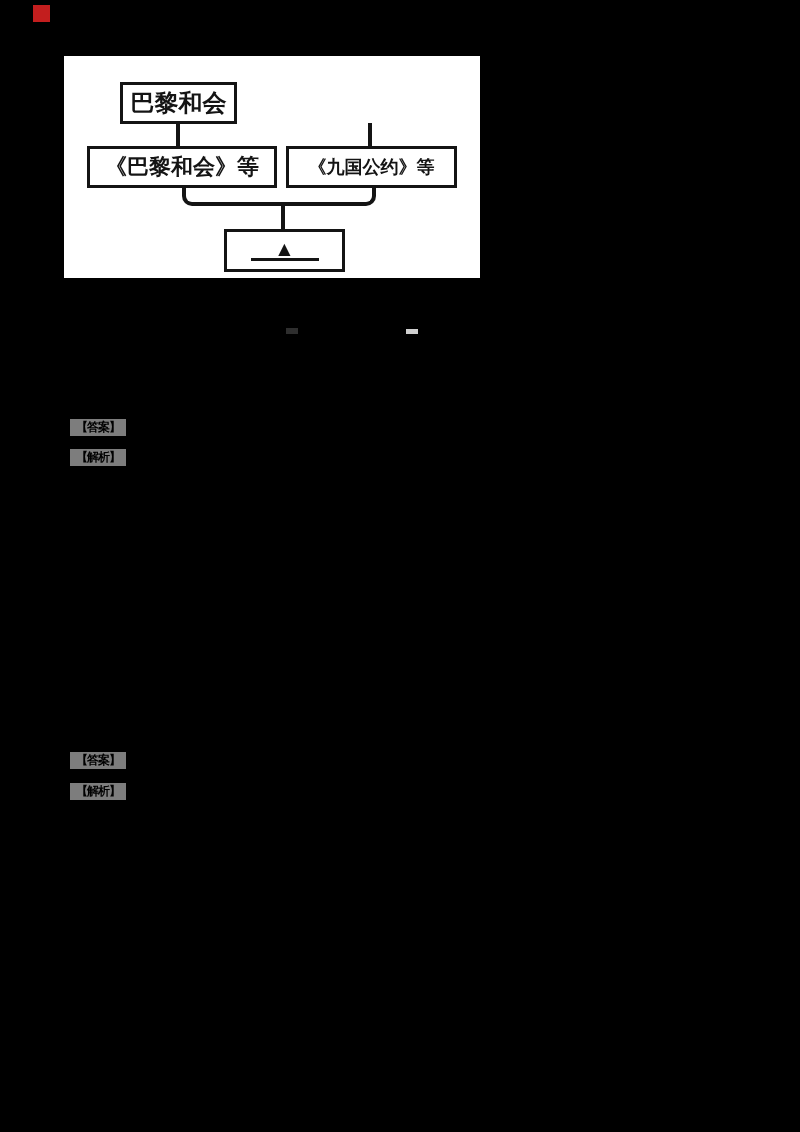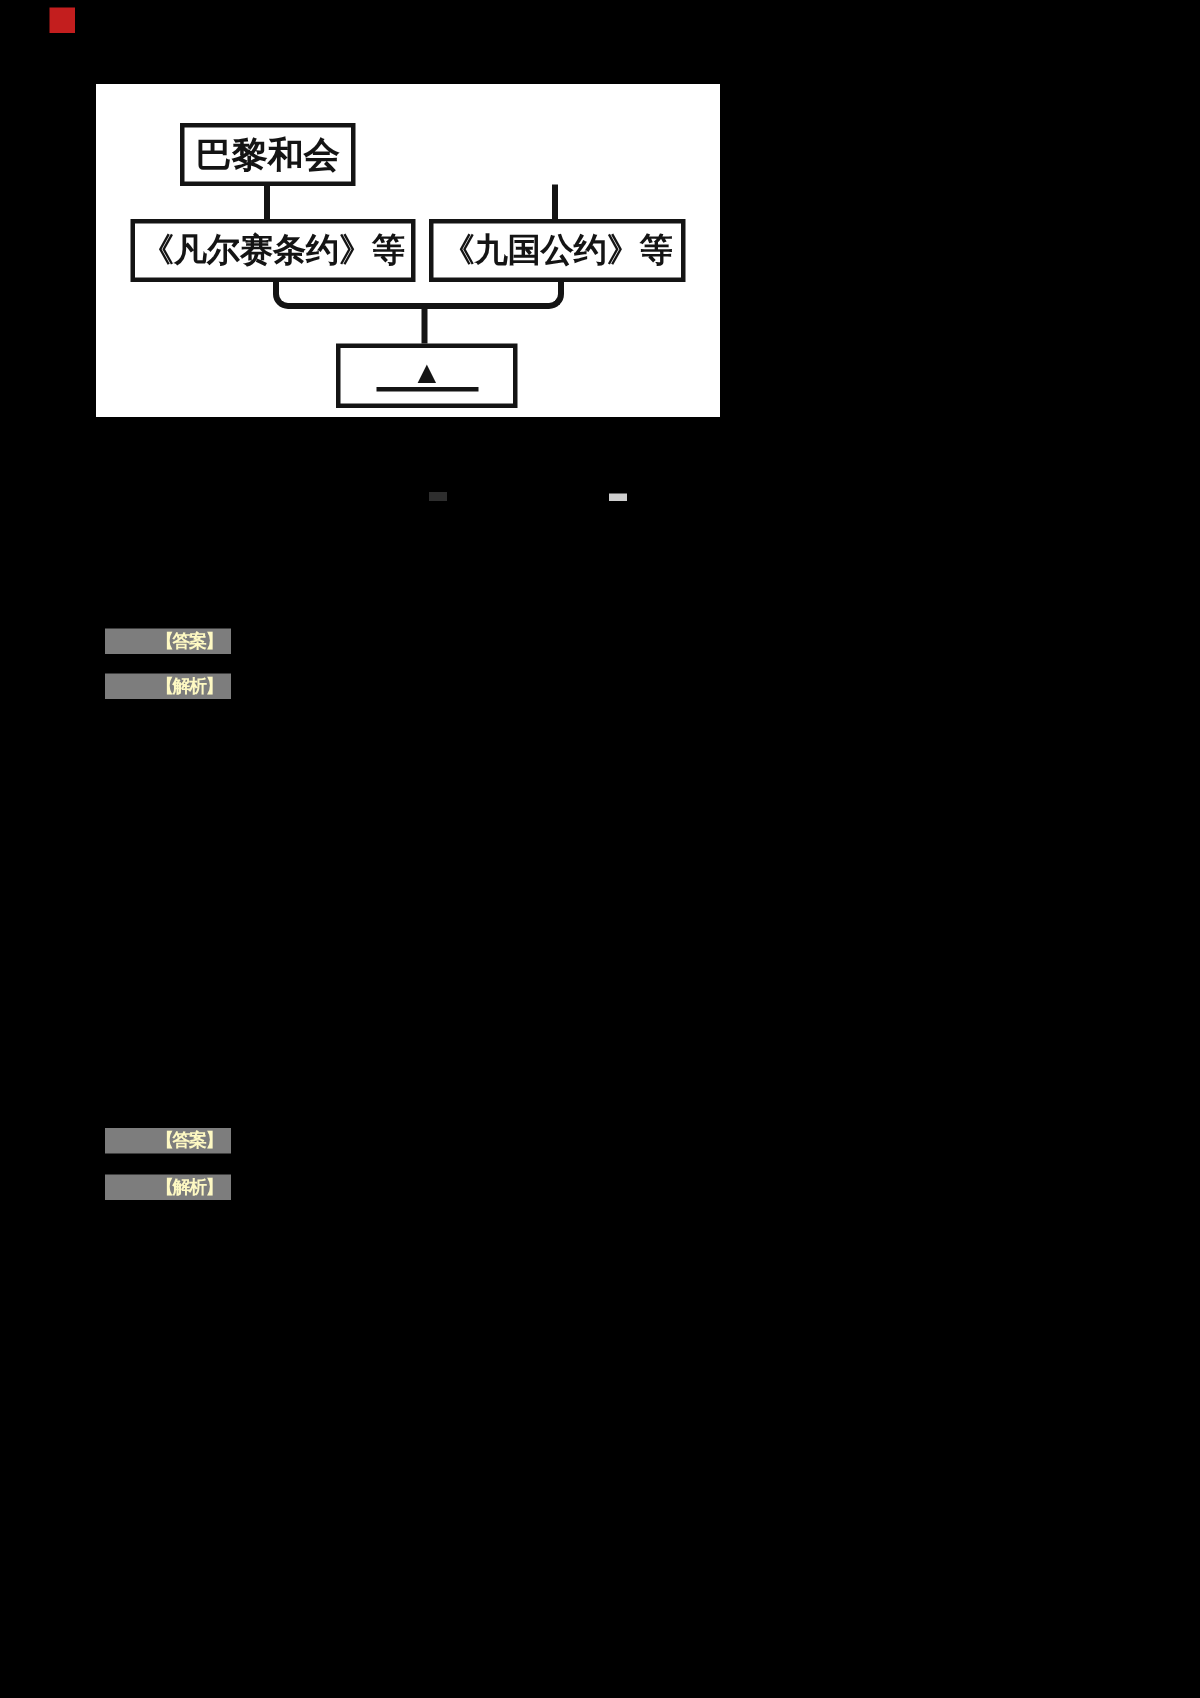--- a/index.html
+++ b/index.html
@@ -26,21 +26,21 @@
     box-sizing:border-box;
     display:flex;align-items:center;justify-content:center;
     color:#141414;
     font-weight:600;
     white-space:nowrap;
     background:#fff;
   }
   #box-paris{left:56px;top:26px;width:117px;height:42px;font-size:24px;}
   #box-washington{left:238px;top:26px;width:135px;height:42px;font-size:24px;}
   #box-versailles{left:23px;top:90px;width:190px;height:42px;font-size:22px;}
-  #box-ninepower{left:222px;top:90px;width:171px;height:42px;font-size:22px;}
+  #box-ninepower{left:222px;top:90px;width:171px;height:42px;font-size:18px;}
   #box-result{left:160px;top:173px;width:121px;height:43px;flex-direction:column;}
 
   .vline{position:absolute;width:4px;background:#141414;}
   #conn-paris{left:112px;top:67px;height:24px;}
   #conn-washington{left:304px;top:67px;height:24px;}
   #bracket{
     position:absolute;left:118px;top:131px;width:194px;height:19px;
     box-sizing:border-box;
     border-left:4px solid #141414;
     border-right:4px solid #141414;
@@ -55,27 +55,26 @@
 
   
   #handle-left{left:222px;top:272px;width:12px;height:6px;background:#2e2e2e;position:absolute;}
   #handle-right{left:342px;top:273px;width:12px;height:5px;background:#cfcfcf;position:absolute;}
 
   
   .field{
     position:absolute;
     width:56px;height:17px;
     background:#7d7d7d;
-    color:#fef9c3;
+    color:#000000;
     font-size:12px;
     font-weight:bold;
     display:flex;align-items:center;justify-content:center;
     letter-spacing:-1px;
     white-space:nowrap;
-    padding-left:28px;
   }
   #field-answer-1{left:70px;top:419px;}
   #field-analysis-1{left:70px;top:449px;}
   #field-answer-2{left:70px;top:752px;}
   #field-analysis-2{left:70px;top:783px;}
 </style>
 </head>
 <body>
 
 <div id="red-marker" class="abs"></div>
@@ -83,21 +82,21 @@
 <div id="figure" class="abs">
 
   <div class="fbox" id="box-paris">
     <span>巴黎和会</span>
   </div>
 
   <div class="vline" id="conn-paris"></div>
   <div class="vline" id="conn-washington"></div>
 
   <div class="fbox" id="box-versailles">
-    <span>《凡尔赛条约》等</span>
+    <span>《巴黎和会》等</span>
   </div>
   <div class="fbox" id="box-ninepower">
     <span>《九国公约》等</span>
   </div>
 
   <div id="bracket"></div>
   <div class="vline" id="conn-center"></div>
 
   <div class="fbox" id="box-result">
     <div class="answer-blank">

